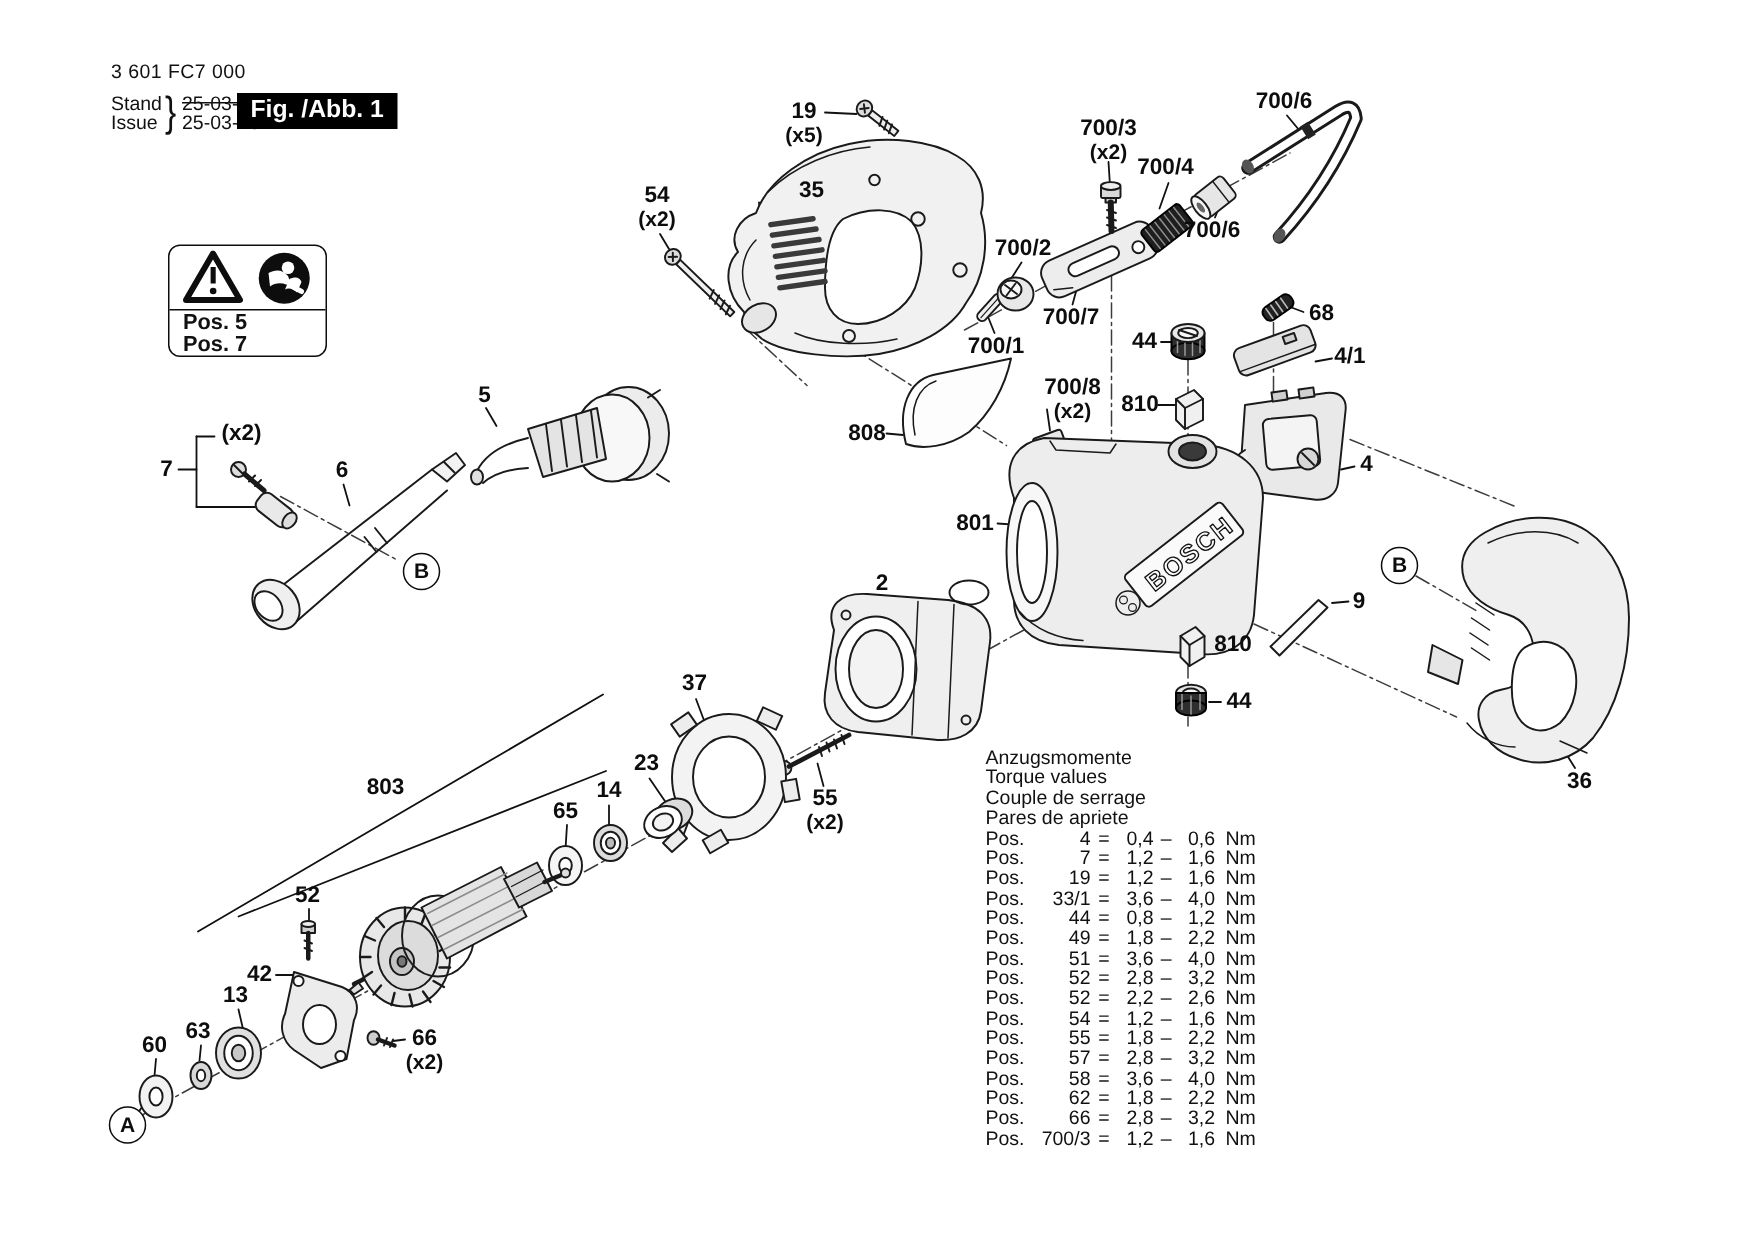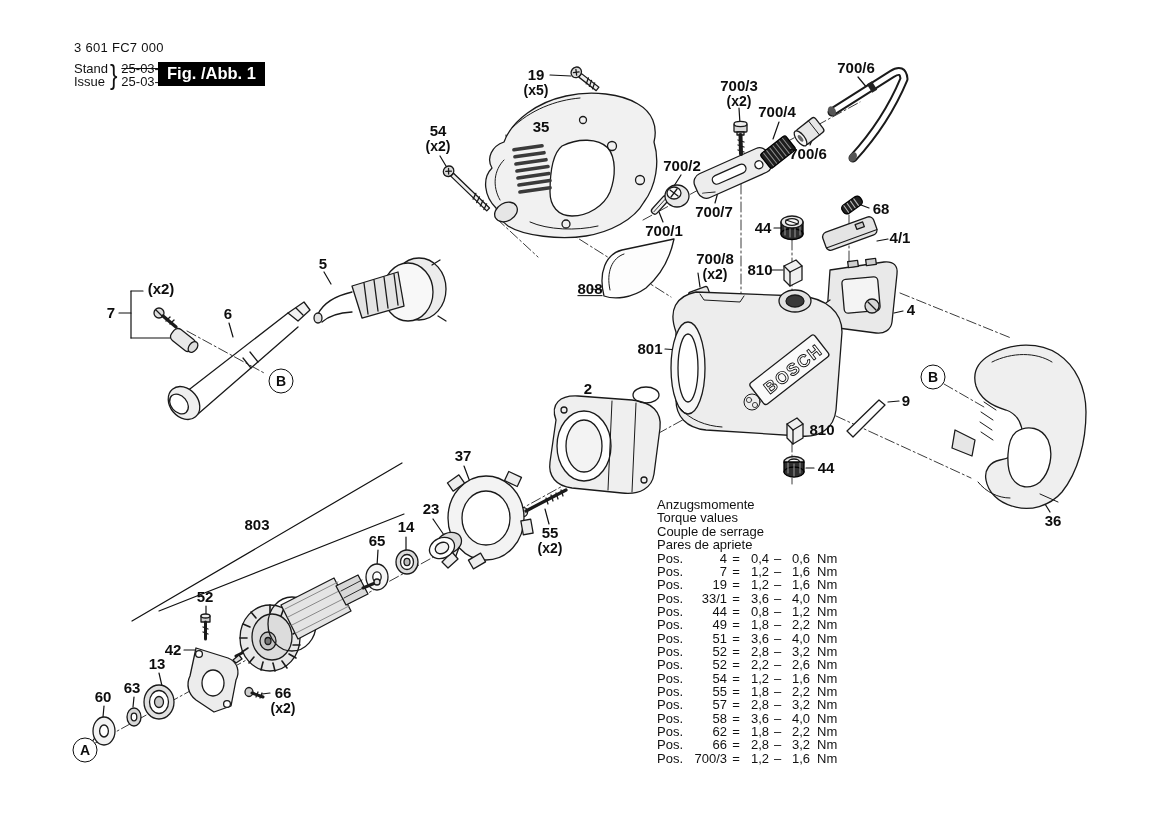--- a/index.html
+++ b/index.html
@@ -520,21 +520,21 @@
       <div class="plabel" style="left: 900px; top: 238px;">
         <div>4/1</div>
       </div>
       <div class="plabel" style="left: 697px; top: 266px; margin-left: 18px;">
         <div>700/8</div>
         <div class="sub">(x2)</div>
       </div>
       <div class="plabel" style="left: 760px; top: 270px;">
         <div>810</div>
       </div>
-      <div class="plabel" style="left: 590px; top: 289px; text-decoration: underline;">
+      <div class="plabel" style="left: 578px; top: 289px;">
         <div>808</div>
       </div>
       <div class="plabel" style="left: 650px; top: 349px;">
         <div>801</div>
       </div>
       <div class="plabel" style="left: 911px; top: 310px;">
         <div>4</div>
       </div>
       <div class="plabel" style="left: 111px; top: 313px;">
         <div>7</div>
@@ -621,20 +621,40 @@
       </div>
       <div class="brace">}</div>
       <div class="si-col">
         <div class="strike">25-03-25</div>
         <div>25-03-25</div>
       </div>
     </div>
   </div>
   <div id="fig-box">Fig. /Abb. 1</div>
 
+  <div id="warning-box">
+    <div id="warning-icons">
+      <svg width="40" height="36" viewBox="0 0 40 36">
+        <polygon points="20,2 38,33 2,33" fill="#fff" stroke="#0d0d0d" stroke-width="4" stroke-linejoin="round"></polygon>
+        <rect x="18.4" y="11" width="3.4" height="11" fill="#0d0d0d"></rect>
+        <circle cx="20.1" cy="27" r="2.2" fill="#0d0d0d"></circle>
+      </svg>
+      <svg width="37" height="37" viewBox="0 0 37 37">
+        <circle cx="18.5" cy="18.5" r="17" fill="#0d0d0d"></circle>
+        <circle cx="21" cy="11.5" r="4.2" fill="#fff"></circle>
+        <path d="M8,15 C13,12 18,13 21,17 L24,25 C19,21 13,21 9,24 Z" fill="#fff"></path>
+        <path d="M22,19 C26,17 29,18 30,21 L27,28 C24,25 21,25 19,26 Z" fill="#fff"></path>
+        <rect x="23" y="24" width="9" height="3.4" rx="1.6" transform="rotate(28 27 26)" fill="#fff"></rect>
+      </svg>
+    </div>
+    <div id="warning-pos">
+        <div>Pos. 5</div>
+        <div>Pos. 7</div>
+      </div>
+  </div>
 
   <div id="torque">
     <div id="torque-titles">
         <div class="tt-title">Anzugsmomente</div>
         <div class="tt-title">Torque values</div>
         <div class="tt-title">Couple de serrage</div>
         <div class="tt-title">Pares de apriete</div>
       </div>
     <div id="torque-rows">
         <div class="tt-row">

